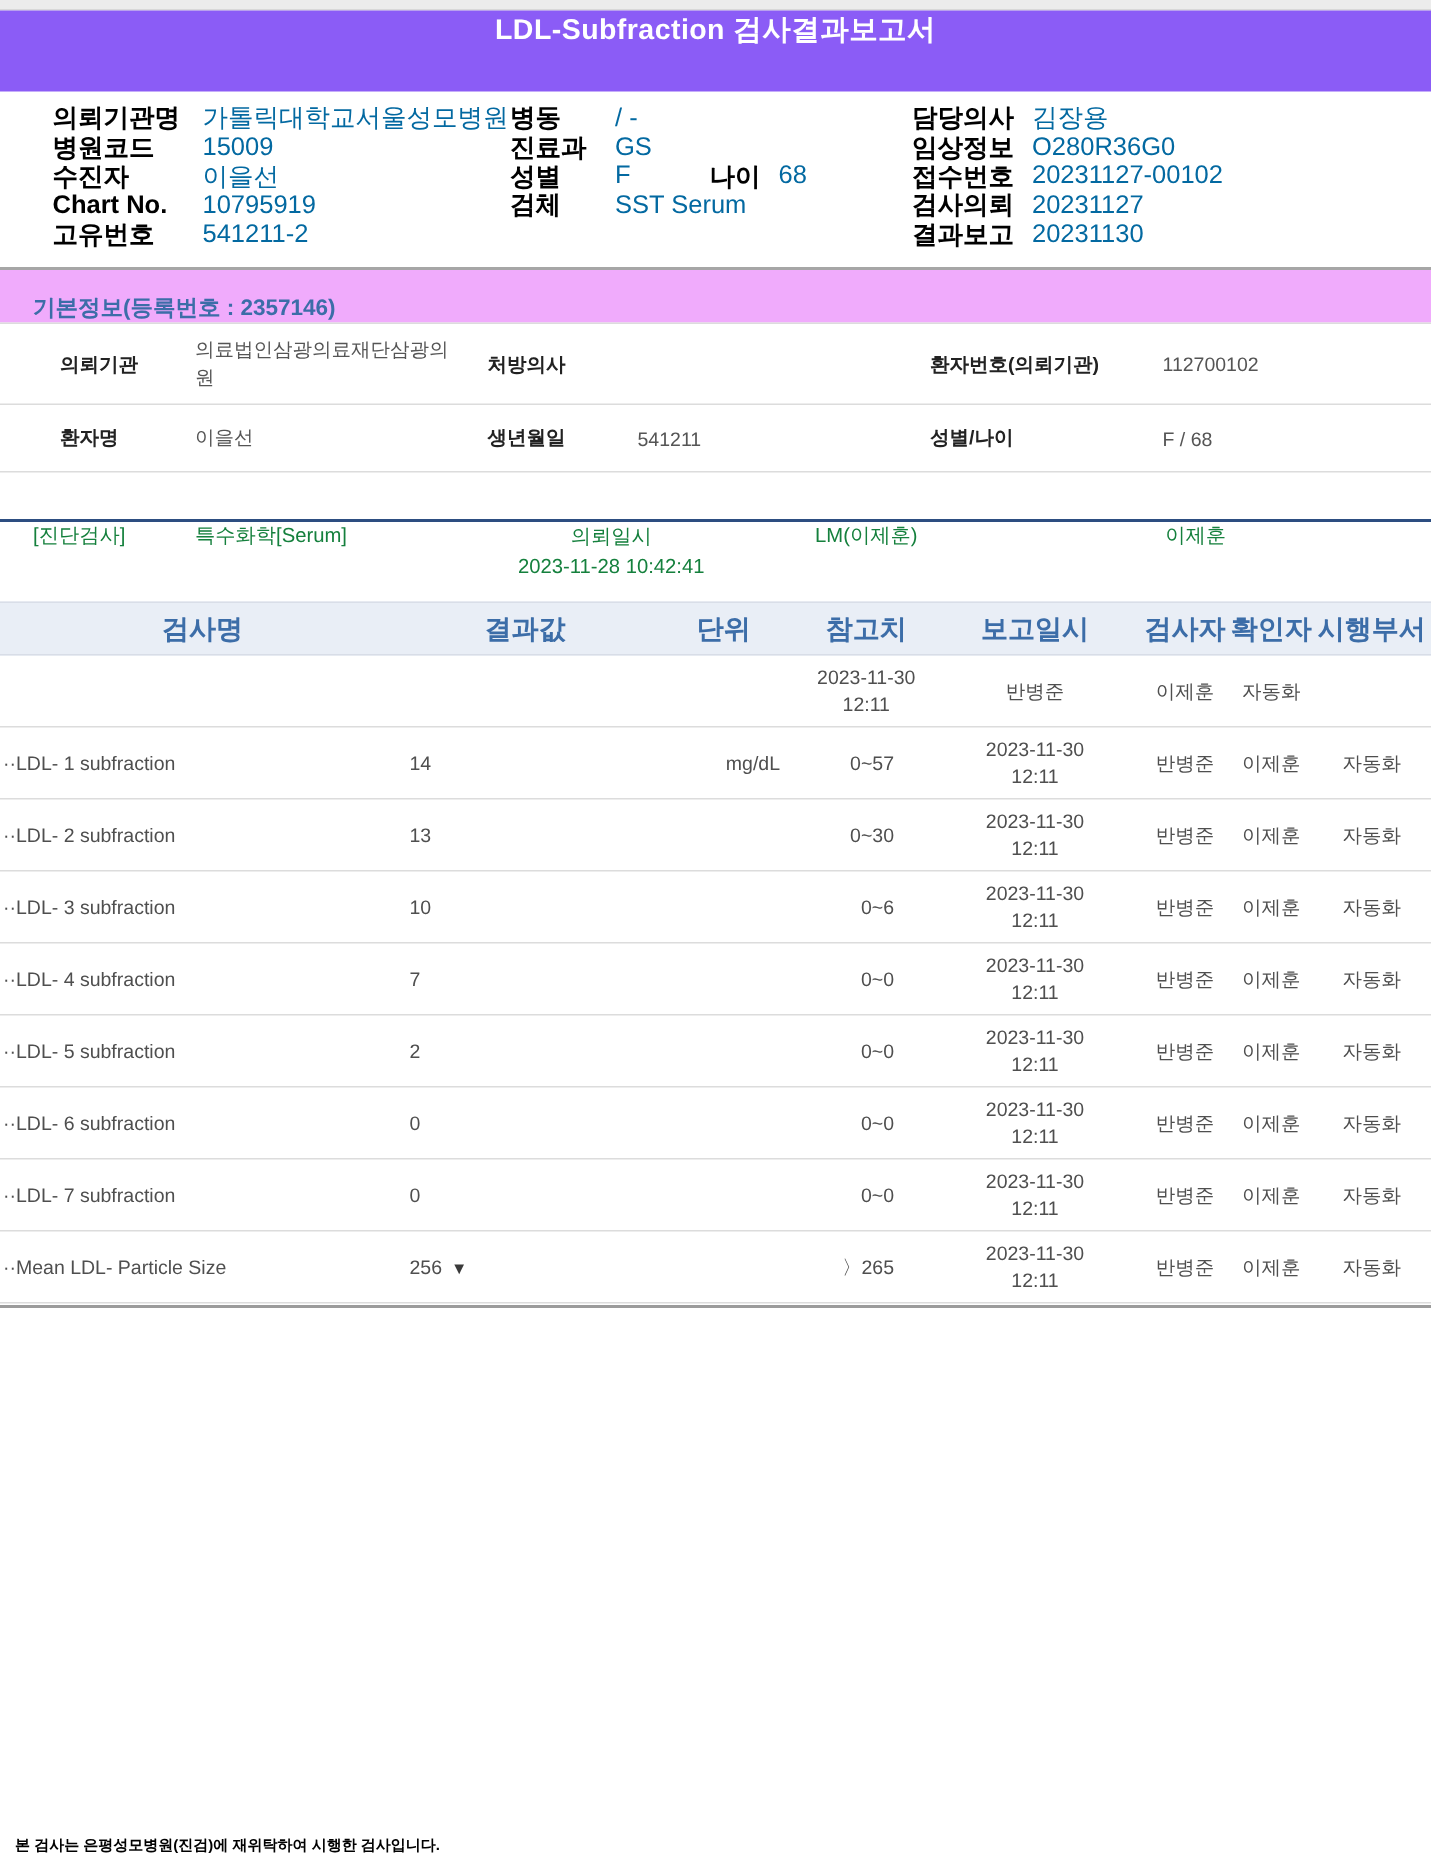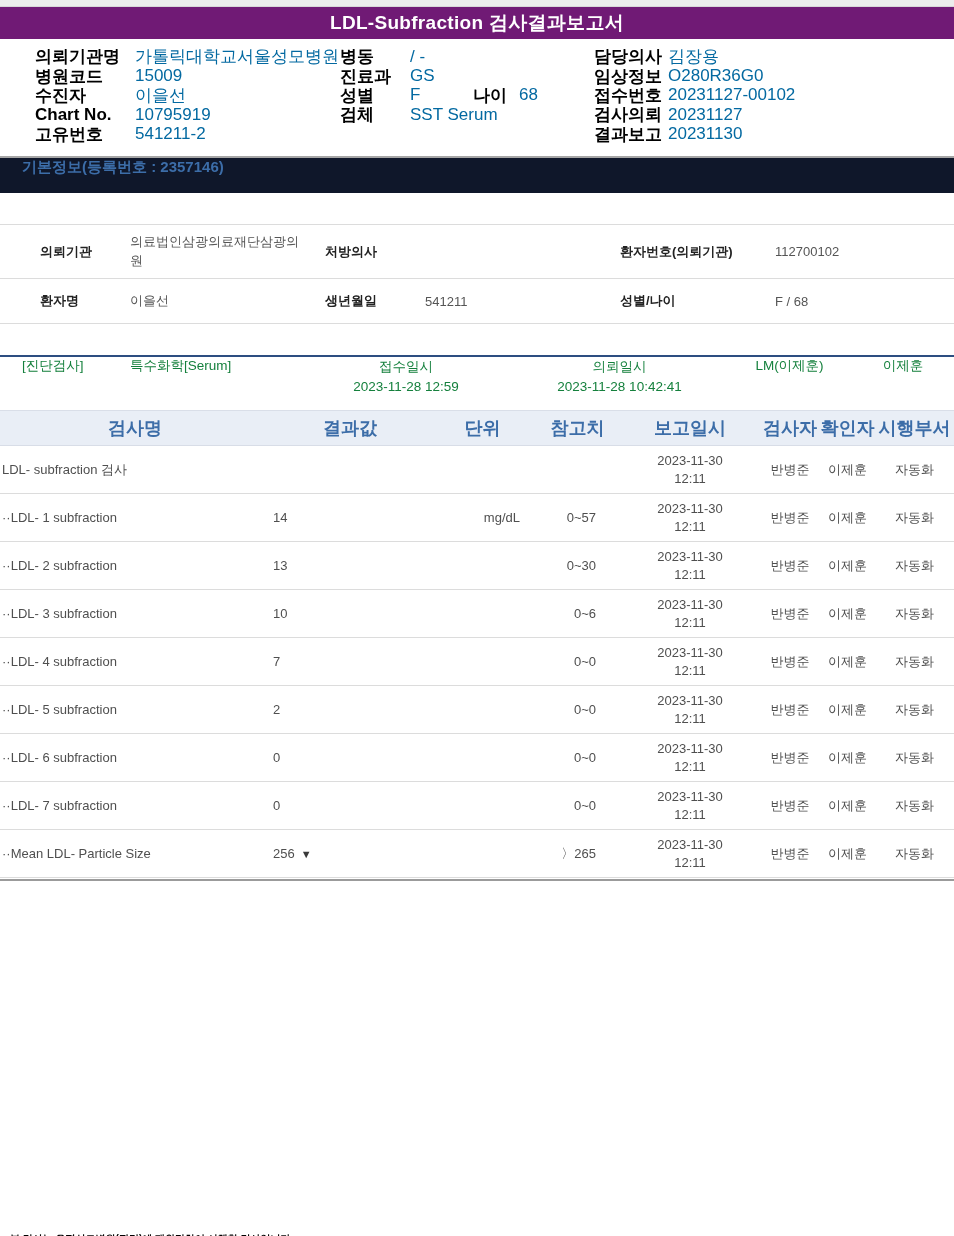--- a/index.html
+++ b/index.html
@@ -3,44 +3,44 @@
 <meta charset="utf-8">
 <style>
   html,body{margin:0;padding:0;}
   body{
     width:954px;height:1236px;background:#ffffff;overflow:hidden;
     font-family:"Liberation Sans","DejaVu Sans",sans-serif;
     color:#4f4f4f;-webkit-font-smoothing:antialiased;
   }
   
   .top-strip{height:6px;background:#ececec;border-bottom:1px solid #d8d8d8;}
-  .title-bar{height:32px;background:#701a75;display:flex;align-items:center;justify-content:center;}
+  .title-bar{height:54px;background:#8b5cf6;display:flex;align-items:flex-start;justify-content:center;}
   .title-bar .t{color:#ffffff;font-size:19px;font-weight:bold;letter-spacing:.3px;}
 
   
   .phdr{position:relative;height:109px;padding-top:8px;font-size:17px;color:#111;}
   .prow{display:flex;height:19.4px;align-items:center;white-space:nowrap;}
   .plabel{font-weight:bold;color:#000;}
   .pval{color:#0369a1;}
   .pcol-a{position:absolute;left:35px;top:8px;}
   .pcol-a .plabel{width:100px;}
   .pcol-b{position:absolute;left:340px;top:8px;}
   .pcol-b .plabel{width:70px;}
   .pcol-b .vmid{width:63px;display:inline-block;}
   .pcol-b .age-l{width:46px;}
-  .pcol-c{position:absolute;left:588px;top:8px;text-align:center;}
+  .pcol-c{position:absolute;left:608px;top:8px;}
   .pcol-c .plabel{width:80px;}
 
   
   .binfo-bar{
-    border-top:2px solid #a6a6a6;background:#0f172a;height:35px;
-    display:flex;align-items:flex-start;padding-left:22px;
+    border-top:2px solid #a6a6a6;background:#f0abfc;height:35px;
+    display:flex;align-items:flex-end;padding-left:22px;
     font-size:15px;font-weight:bold;color:#3c6da8;
   }
-  .btable{font-size:13px;margin-top:31px;}
+  .btable{font-size:13px;}
   .brow{
     display:grid;grid-template-columns:130px 195px 100px 195px 155px 179px;
     align-items:center;border-bottom:1px solid #dcdcdc;
   }
   .brow.first{border-top:1px solid #dcdcdc;min-height:53px;}
   .brow.second{min-height:44px;}
   .bl{font-weight:bold;color:#222;padding-left:40px;}
   .bv{color:#555;}
   .bv .wrap{display:inline-block;max-width:172px;line-height:1.45;}
 
@@ -170,45 +170,40 @@
     <div class="bv">541211</div>
     <div class="bl" style="padding-left:0;">성별/나이</div>
     <div class="bv">F / 68</div>
   </div>
 </div>
 
 <div class="rsec">
   <div class="sinfo">
     <div class="si-cat">[진단검사]</div>
     <div class="si-group">특수화학[Serum]</div>
-    <div class="si-block">
-      <div>접수일시</div>
-      <div>2023-11-28 12:59</div>
-    </div>
     <div class="si-block2">
       <div>의뢰일시</div>
       <div>2023-11-28 10:42:41</div>
     </div>
     <div class="si-lm">LM(이제훈)</div>
     <div class="si-person">이제훈</div>
   </div>
 
   <div class="rgrid rhead">
     <div class="h-name">검사명</div>
     <div>결과값</div>
     <div>단위</div>
     <div>참고치</div>
     <div>보고일시</div>
     <div>검사자</div>
     <div>확인자</div>
     <div>시행부서</div>
   </div>
 
   <div class="rgrid rrow">
-    <div class="c-name">LDL- subfraction 검사</div>
     <div class="c-result"><span></span><span class="flag"></span></div>
     <div class="c-unit"></div>
     <div class="c-ref"></div>
     <div class="c-report">
         <div>2023-11-30</div>
         <div>12:11</div>
       </div>
     <div class="c-exam">반병준</div>
     <div class="c-conf">이제훈</div>
     <div class="c-dept">자동화</div>

